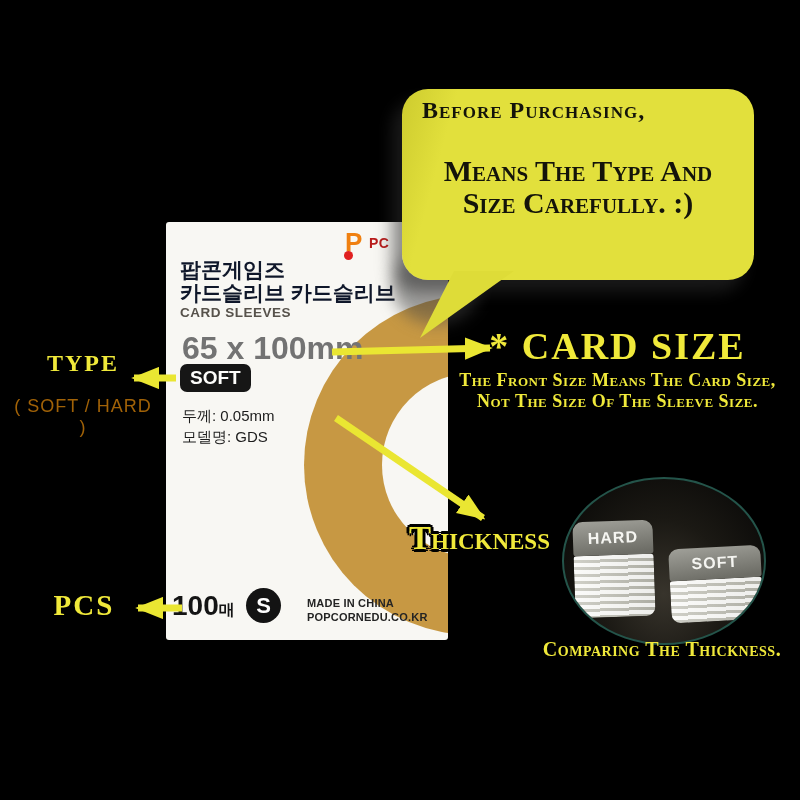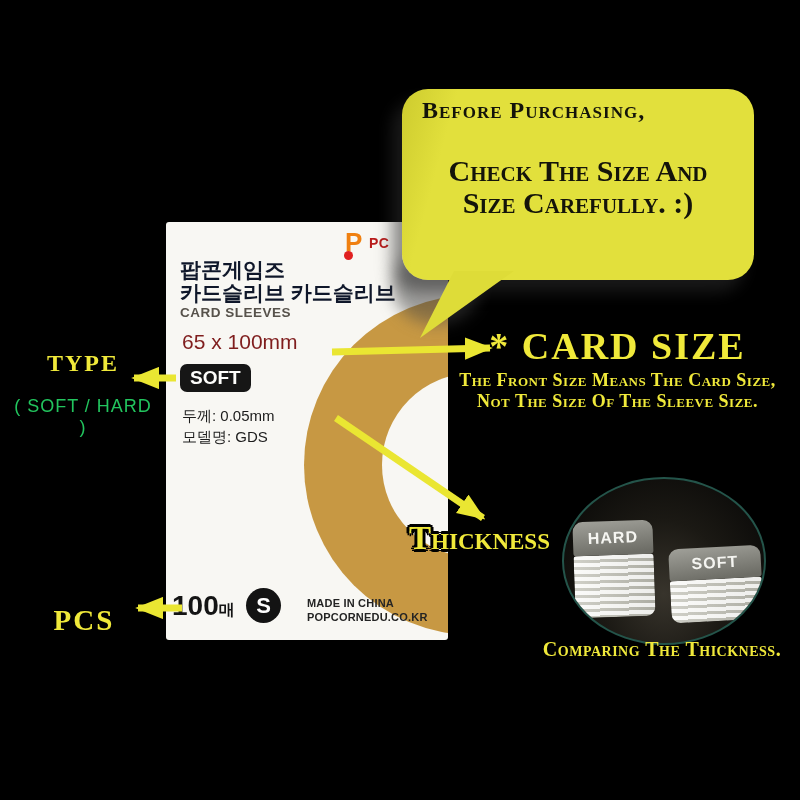--- a/index.html
+++ b/index.html
@@ -13,21 +13,21 @@
   .ring{position:absolute;left:138px;top:73px;width:340px;height:340px;
         border-radius:50%;background:#c79843;}
   .ring::after{content:"";position:absolute;left:50%;top:50%;width:184px;height:184px;
         margin:-92px 0 0 -92px;border-radius:50%;background:#f8f7f3;}
   .pkg-logo{position:absolute;left:179px;top:7px;height:30px;}
   .logo-p{position:relative;font-weight:bold;font-size:26px;line-height:26px;color:#f08010;}
   .logo-dot{position:absolute;left:-1px;top:22px;width:9px;height:9px;border-radius:50%;background:#e02020;}
   .logo-brand{position:absolute;left:24px;top:6px;font-weight:bold;font-size:14px;color:#b91c1c;letter-spacing:0.5px;}
   .pkg-title{position:absolute;left:14px;top:36px;font-weight:bold;font-size:21px;line-height:23px;color:#0f172a;}
   .pkg-subtitle{position:absolute;left:14px;top:83px;font-weight:bold;font-size:13.5px;color:#57524b;letter-spacing:0.5px;}
-  .pkg-size{position:absolute;left:16px;top:108px;font-weight:normal;font-size:21px;color:#7f1d1d;}
+  .pkg-size{position:absolute;left:16px;top:108px;font-weight:bold;font-size:32px;color:#737373;}
   .pkg-badge{position:absolute;left:14px;top:142px;background:#161616;color:#fdfdfb;
              font-weight:bold;font-size:19px;padding:3px 10px;border-radius:7px;}
   .pkg-spec{position:absolute;left:16px;top:183px;font-weight:normal;font-size:15px;line-height:21px;color:#1c1c1c;}
   .pkg-count{position:absolute;left:6px;top:368px;font-weight:bold;font-size:28px;color:#141414;}
   .pkg-count .unit{font-size:16px;}
   .pkg-grade{position:absolute;left:80px;top:366px;width:35px;height:35px;border-radius:50%;
              background:#131313;color:#ffffff;font-weight:bold;font-size:22px;
              text-align:center;line-height:35px;}
   .pkg-origin{position:absolute;left:141px;top:374px;font-weight:bold;font-size:11px;
               line-height:14px;color:#242424;letter-spacing:0.2px;}
@@ -43,28 +43,28 @@
           background:rgba(70,70,70,0.5);filter:blur(8px);z-index:2;}
 
   
   .overlay{position:absolute;left:0;top:0;z-index:6;}
 
   
   .anno{position:absolute;color:#f0e93a;font-variant:small-caps;font-weight:bold;
         text-align:center;z-index:7;}
   .label-type{left:28px;top:350px;width:110px;font-size:24px;letter-spacing:2px;}
   .label-type-sub{left:8px;top:396px;width:150px;font-family:"Liberation Sans",sans-serif;
-        font-variant:normal;font-weight:normal;font-size:18px;letter-spacing:1px;color:#22c55e;}
+        font-variant:normal;font-weight:normal;font-size:18px;letter-spacing:1px;color:#a16207;}
   .label-cardsize{left:440px;top:326px;width:355px;}
   .cardsize-title{font-size:38px;letter-spacing:2px;line-height:40px;}
   .cardsize-desc{margin-top:4px;font-size:18px;letter-spacing:0.5px;line-height:21px;}
   .label-thickness{left:382px;top:520px;width:195px;font-size:33px;
         text-shadow:-2px -2px 0 #000,2px -2px 0 #000,-2px 2px 0 #000,2px 2px 0 #000,
                     -3px 0 0 #000,3px 0 0 #000,0 -3px 0 #000,0 3px 0 #000;}
-  .label-pcs{left:36px;top:604px;width:96px;font-size:29px;letter-spacing:2px;}
+  .label-pcs{left:36px;top:589px;width:96px;font-size:29px;letter-spacing:2px;}
   .caption-compare{left:528px;top:638px;width:268px;font-size:20px;letter-spacing:0.5px;}
 
   
   .photo{position:absolute;left:562px;top:477px;width:204px;height:168px;z-index:4;
          box-sizing:border-box;border:2px solid #24544a;border-radius:50%;overflow:hidden;
          background:radial-gradient(ellipse at 50% 70%, #38342c 0%, #1b1914 45%, #0d0c0a 80%);}
   .stack{position:absolute;font-family:"Liberation Sans",sans-serif;}
   .stack-hard{left:10px;top:42px;width:80px;transform:rotate(-2deg);}
   .stack-soft{left:106px;top:68px;width:92px;transform:rotate(-3deg);}
   .stack-top{display:flex;align-items:center;justify-content:center;
@@ -128,21 +128,21 @@
       <div class="stack-top">
         <span>SOFT</span>
       </div>
       <div class="stack-front"></div>
     </div>
   </div>
 
   <div class="bubble">
     <div class="bubble-line1">Before Purchasing,</div>
     <div class="bubble-main">
-      <div>Check The Size And</div>
+      <div>Means The Type And</div>
       <div>Size Carefully. :)</div>
     </div>
   </div>
 
   <svg class="overlay" width="800" height="800">
     <defs>
       <marker id="ah" markerWidth="4" markerHeight="3.2" refX="3.6" refY="1.6" orient="auto" markerUnits="strokeWidth">
         <path d="M0,0 L4,1.6 L0,3.2 Z" fill="#eae632"></path>
       </marker>
     </defs>

